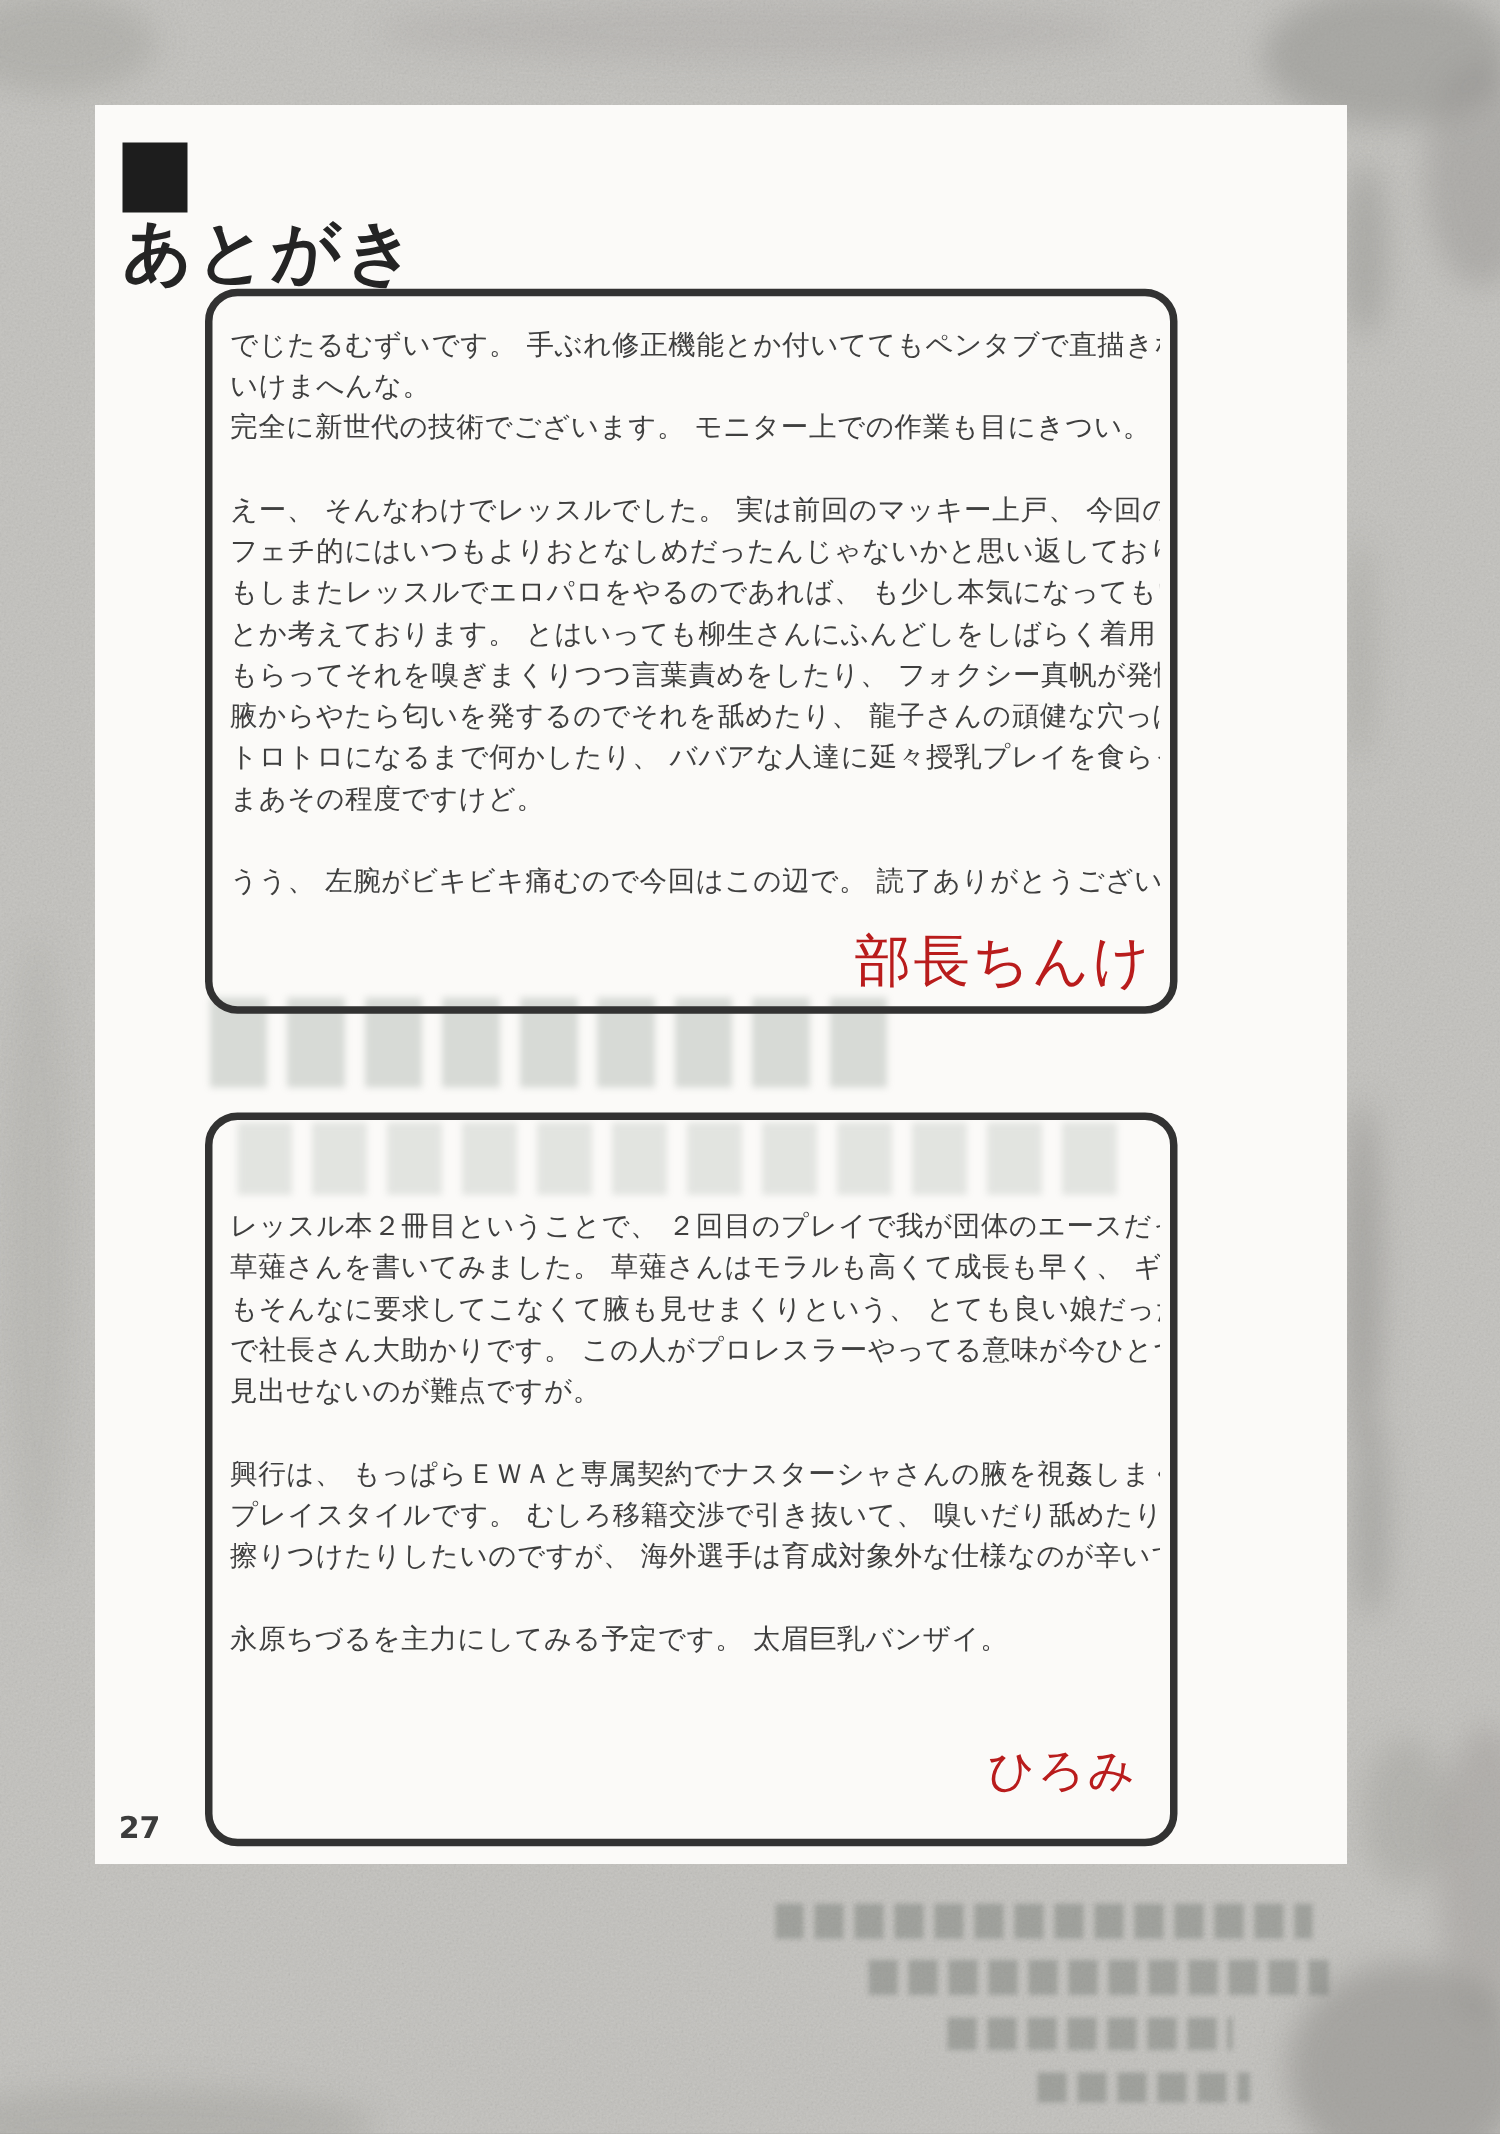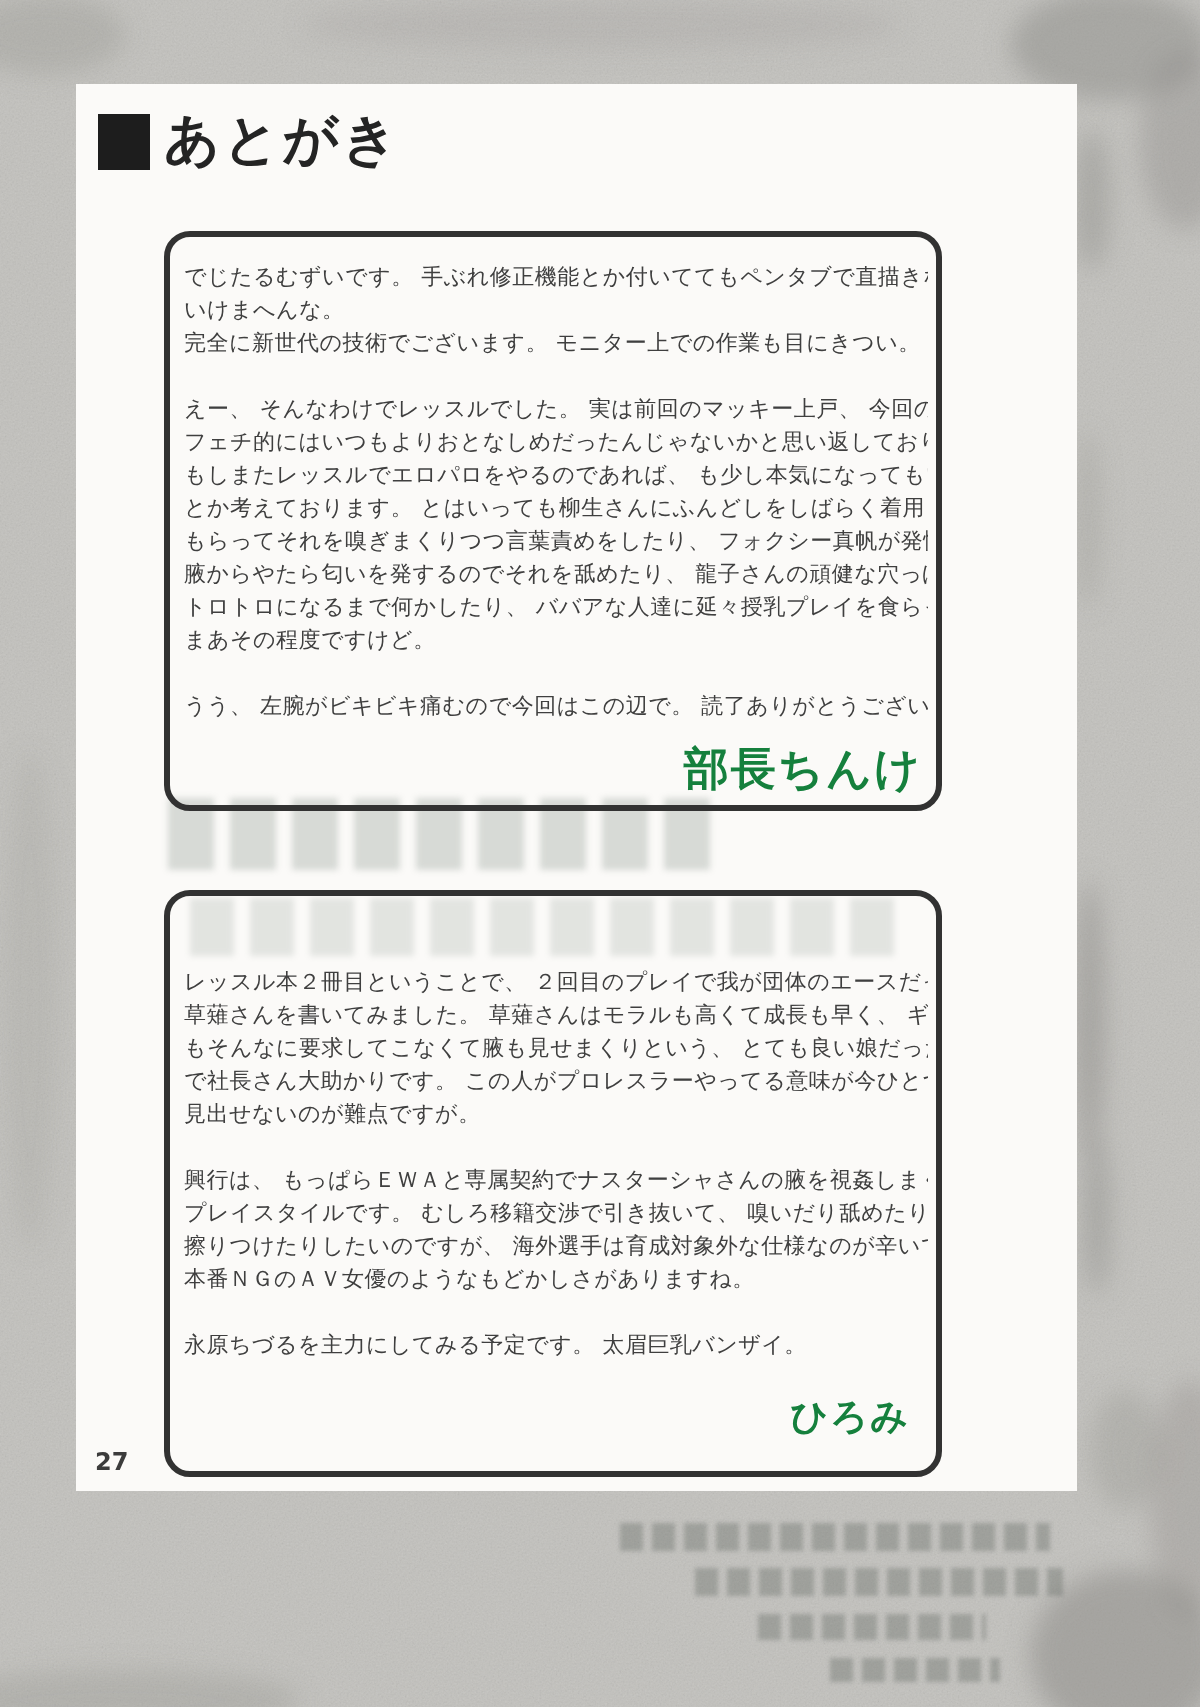--- a/index.html
+++ b/index.html
@@ -1,30 +1,30 @@
 <!DOCTYPE html>
 <html><head>
 <meta charset="utf-8">
 <style>
   html,body{margin:0;padding:0;background:#9e9d99;}
   .canvas{position:relative;width:1200px;height:1707px;background:#c2c1bd;overflow:hidden;
           font-family:"DejaVu Sans","Liberation Sans",sans-serif;}
   .texture{position:absolute;left:0;top:0;z-index:0;}
   .page{position:absolute;left:76px;top:84px;width:1001px;height:1407px;background:#fbfaf8;z-index:1;}
-  .header{position:absolute;left:22px;top:24px;display:flex;align-items:flex-start;}
+  .header{position:absolute;left:22px;top:24px;display:flex;align-items:flex-start;flex-direction:column;}
   .marker{width:52px;height:56px;background:#1d1d1d;margin-right:14px;margin-top:6px;}
   .title{font-size:55px;font-weight:800;color:#242424;line-height:62px;letter-spacing:3px;}
   .box{position:absolute;border:6px solid #323232;border-radius:26px;background:transparent;}
   .box1{left:88px;top:147px;width:766px;height:568px;}
   .box2{left:88px;top:806px;width:766px;height:575px;}
   .boxtext{position:absolute;left:14px;right:8px;font-size:22px;color:#3f3f3f;letter-spacing:0.5px;}
   .bt1{top:23px;}
   .bt2{top:69px;}
   .tline{height:33px;line-height:33px;white-space:nowrap;overflow:hidden;}
-  .sig{position:absolute;font-weight:700;color:#15803d;letter-spacing:2px;}
+  .sig{position:absolute;font-weight:400;color:#b91c1c;letter-spacing:2px;}
   .sig1{right:14px;bottom:6px;font-size:45px;}
   .sig2{right:26px;bottom:29px;font-size:37px;}
   .pagenum{position:absolute;left:19px;top:1364px;font-size:24px;color:#3c3c3c;font-weight:bold;}
   
   .ghost{position:absolute;filter:blur(3px);z-index:0;}
   .g1{left:92px;top:714px;width:545px;height:72px;opacity:0.5;
       background:repeating-linear-gradient(90deg,rgba(120,134,124,0.55) 0 46px,rgba(120,134,124,0) 46px 62px);}
   .g2{left:114px;top:814px;width:715px;height:58px;opacity:0.34;
       background:repeating-linear-gradient(90deg,rgba(120,134,124,0.55) 0 44px,rgba(120,134,124,0) 44px 60px);}
   .gA{left:620px;top:1523px;width:430px;height:28px;}
@@ -107,21 +107,20 @@
       <div class="boxtext bt2">
           <div class="tline">レッスル本２冊目ということで、 ２回目のプレイで我が団体のエースだった</div>
           <div class="tline">草薙さんを書いてみました。 草薙さんはモラルも高くて成長も早く、 ギャラ</div>
           <div class="tline">もそんなに要求してこなくて腋も見せまくりという、 とても良い娘だったの</div>
           <div class="tline">で社長さん大助かりです。 この人がプロレスラーやってる意味が今ひとつ</div>
           <div class="tline">見出せないのが難点ですが。</div>
           <div class="tline">&nbsp;</div>
           <div class="tline">興行は、 もっぱらＥＷＡと専属契約でナスターシャさんの腋を視姦しまくる</div>
           <div class="tline">プレイスタイルです。 むしろ移籍交渉で引き抜いて、 嗅いだり舐めたり</div>
           <div class="tline">擦りつけたりしたいのですが、 海外選手は育成対象外な仕様なのが辛いです。</div>
-          <div class="tline">本番ＮＧのＡＶ女優のようなもどかしさがありますね。</div>
           <div class="tline">&nbsp;</div>
           <div class="tline">永原ちづるを主力にしてみる予定です。 太眉巨乳バンザイ。</div>
         </div>
       <div class="sig sig2">ひろみ</div>
     </div>
 
     <div class="pagenum">27</div>
 
   </div>
 </div>

